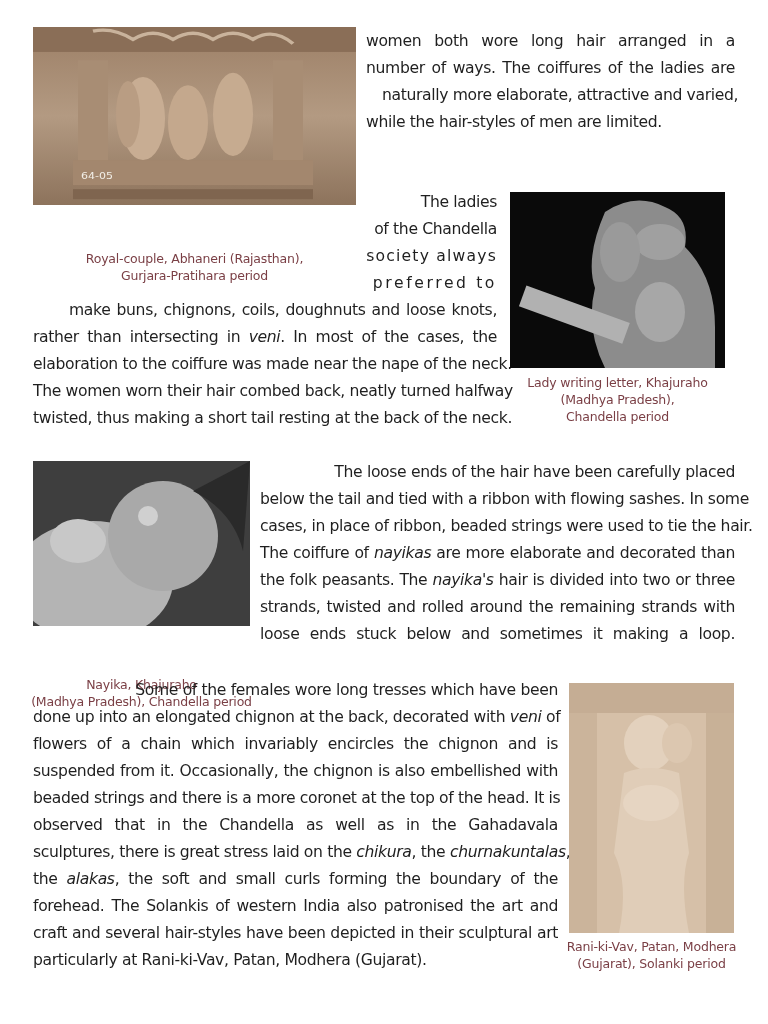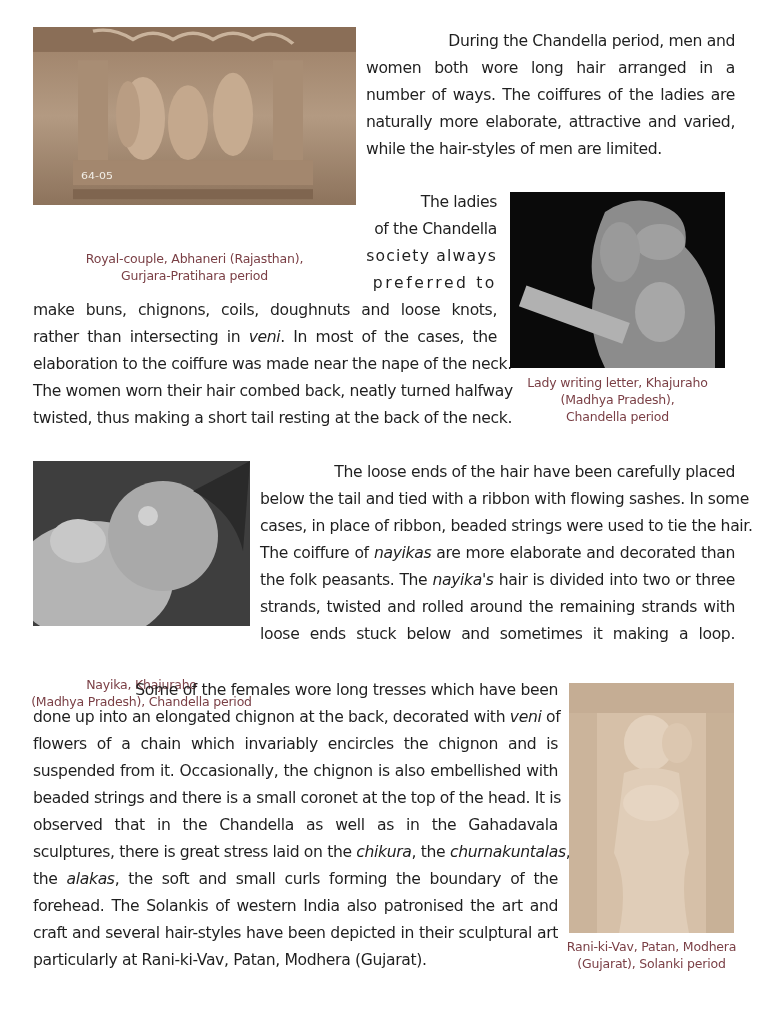--- a/index.html
+++ b/index.html
@@ -48,36 +48,35 @@
     <rect x="40" y="195" width="240" height="12" fill="#7f654f"></rect>
     <text x="48" y="183" font-size="11" fill="#f2efe8" font-family="DejaVu Sans, sans-serif">64-05</text>
   </svg>
 </div>
 <div class="caption" style="left:33px;top:250px;width:323px;">
   <div>Royal-couple, Abhaneri (Rajasthan),</div>
   <div>Gurjara-Pratihara period</div>
 </div>
 
 <div class="text" style="left:366px;top:28px;width:369px;">
-  <span class="line right">During the Chandella period, men and</span>
   <span class="line" style="text-align-last: justify;">women both wore long hair arranged in a</span>
   <span class="line" style="text-align-last: justify;">number of ways. The coiffures of the ladies are</span>
-  <span class="line" style="text-align-last: justify;">naturally more elaborate, attractive and varied,</span>
+  <span class="line" style="text-align-last: justify; margin-left: 16px;">naturally more elaborate, attractive and varied,</span>
   <span class="line last">while the hair-styles of men are limited.</span>
 </div>
 
 <div class="text" style="left:358px;top:189px;width:139px;">
   <span class="line right">The ladies</span>
   <span class="line right">of the Chandella</span>
   <span class="line right" style="letter-spacing:1.2px;">society always</span>
   <span class="line right" style="letter-spacing:2.6px;">preferred to</span>
 </div>
 
 <div class="text rich" style="left:33px;top:297px;width:464px;">
-  <span class="line" style="text-align-last: justify;">make buns, chignons, coils, doughnuts and loose knots,</span>
+  <span class="line" style="text-align-last: justify; margin-left: 36px;">make buns, chignons, coils, doughnuts and loose knots,</span>
   <span class="line" style="text-align-last: justify;">rather than intersecting in <em>veni</em>. In most of the cases, the</span>
   <span class="line" style="text-align-last: justify;">elaboration to the coiffure was made near the nape of the neck.</span>
   <span class="line" style="text-align-last: justify;">The women worn their hair combed back, neatly turned halfway</span>
   <span class="line" style="text-align-last: justify;">twisted, thus making a short tail resting at the back of the neck.</span>
 </div>
 
 <div class="photo" style="left:510px;top:192px;width:215px;height:176px;">
   <svg viewBox="0 0 215 176" preserveAspectRatio="none">
     <rect width="215" height="176" fill="#0a0a0a"></rect>
     <path d="M95 20 q30 -20 60 -5 q25 10 20 40 q30 30 30 80 l0 41 l-110 0 q-20 -40 -10 -80 q-10 -30 10 -76z" fill="#8c8c8c"></path>
@@ -116,21 +115,21 @@
   <span class="line" style="text-align-last: justify;">the folk peasants. The <em>nayika's</em> hair is divided into two or three</span>
   <span class="line" style="text-align-last: justify;">strands, twisted and rolled around the remaining strands with</span>
   <span class="line" style="text-align-last: justify;">loose ends stuck below and sometimes it making a loop.</span>
 </div>
 
 <div class="text rich" style="left:33px;top:677px;width:525px;">
   <span class="line right">Some of the females wore long tresses which have been</span>
   <span class="line" style="text-align-last: justify;">done up into an elongated chignon at the back, decorated with <em>veni</em> of</span>
   <span class="line" style="text-align-last: justify;">flowers of a chain which invariably encircles the chignon and is</span>
   <span class="line" style="text-align-last: justify;">suspended from it. Occasionally, the chignon is also embellished with</span>
-  <span class="line" style="text-align-last: justify;">beaded strings and there is a small coronet at the top of the head. It is</span>
+  <span class="line" style="text-align-last: justify;">beaded strings and there is a more coronet at the top of the head. It is</span>
   <span class="line" style="text-align-last: justify;">observed that in the Chandella as well as in the Gahadavala</span>
   <span class="line" style="text-align-last: justify;">sculptures, there is great stress laid on the <em>chikura</em>, the <em>churnakuntalas</em>,</span>
   <span class="line" style="text-align-last: justify;">the <em>alakas</em>, the soft and small curls forming the  boundary of the</span>
   <span class="line" style="text-align-last: justify;">forehead. The Solankis of western India also patronised the art and</span>
   <span class="line" style="text-align-last: justify;">craft and several hair-styles have been depicted in their sculptural art</span>
   <span class="line last">particularly at Rani-ki-Vav, Patan, Modhera (Gujarat).</span>
 </div>
 
 <div class="photo" style="left:569px;top:683px;width:165px;height:250px;">
   <svg viewBox="0 0 165 250" preserveAspectRatio="none">

